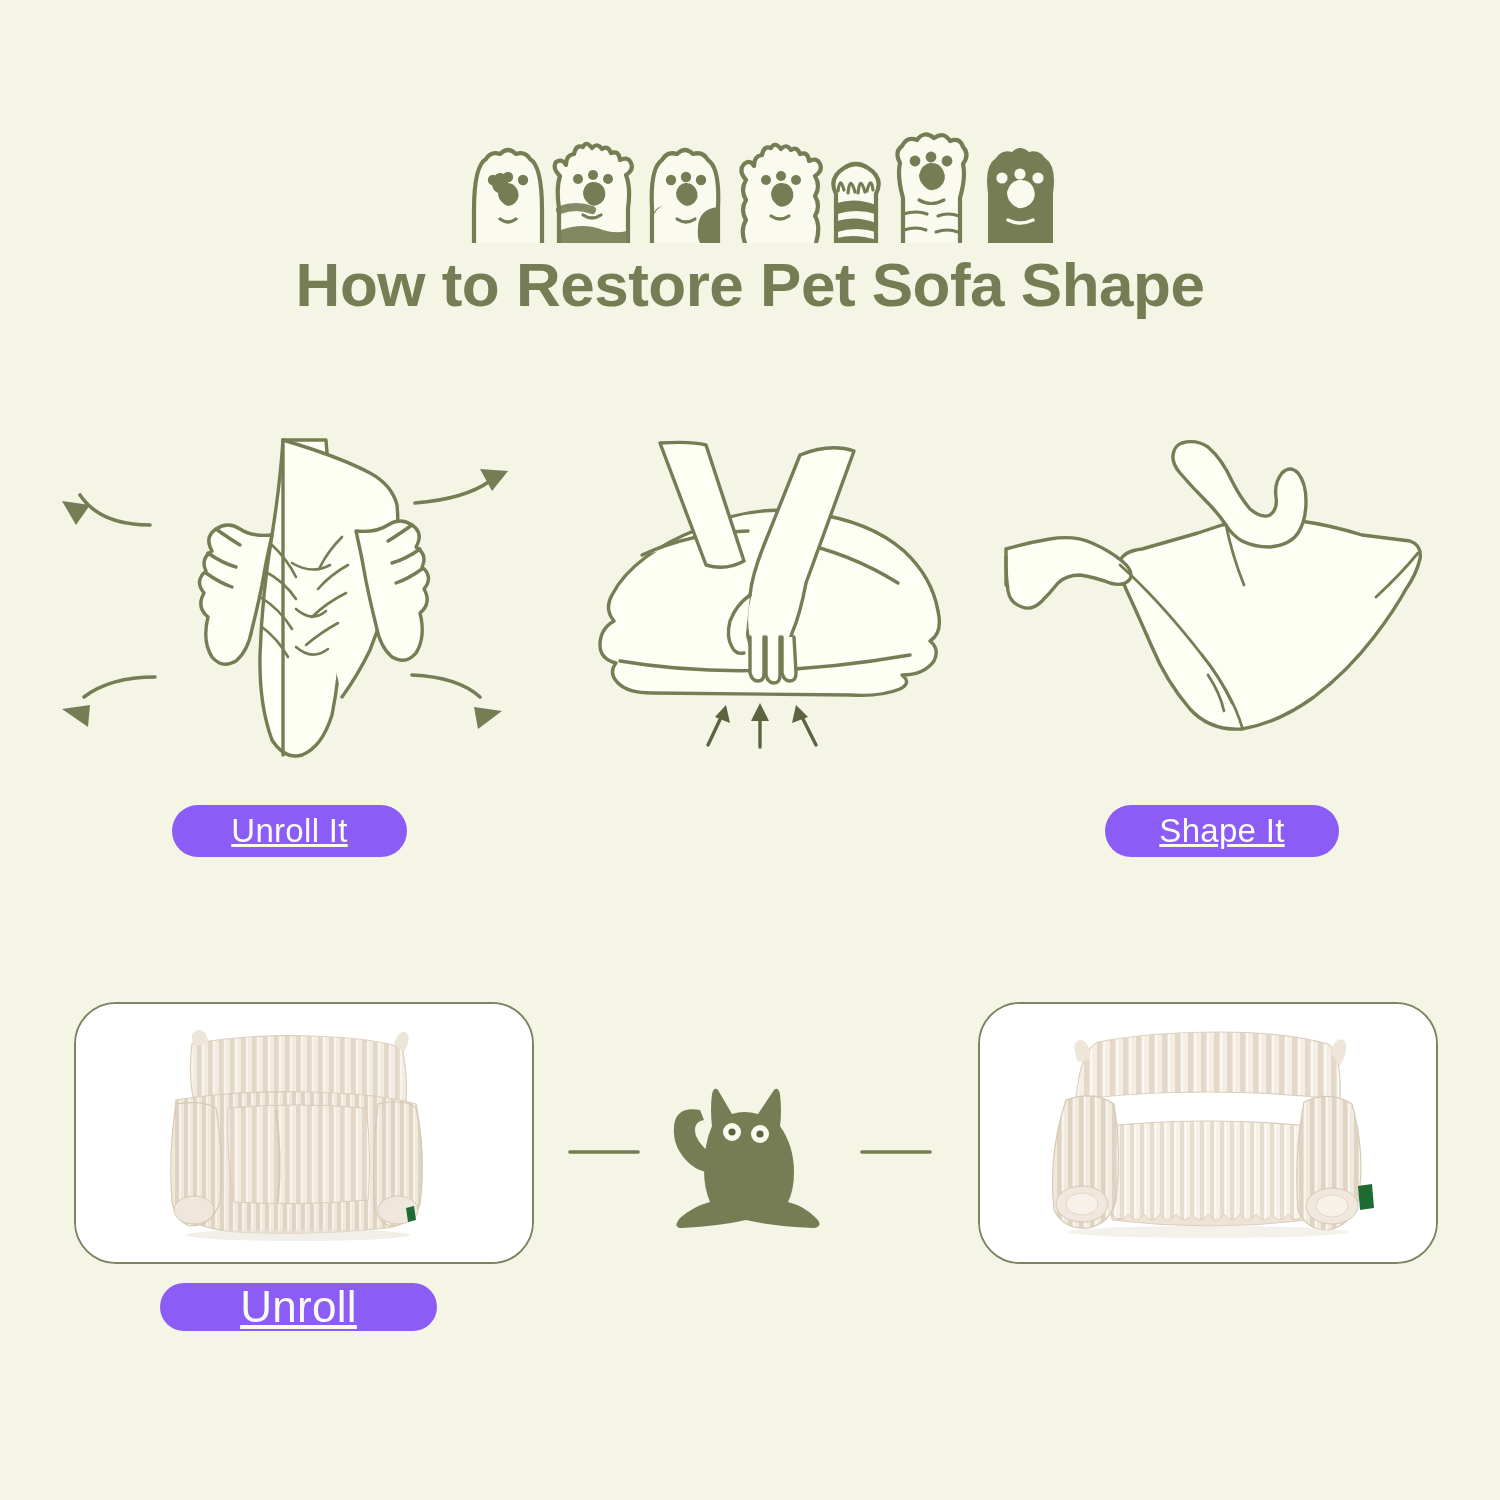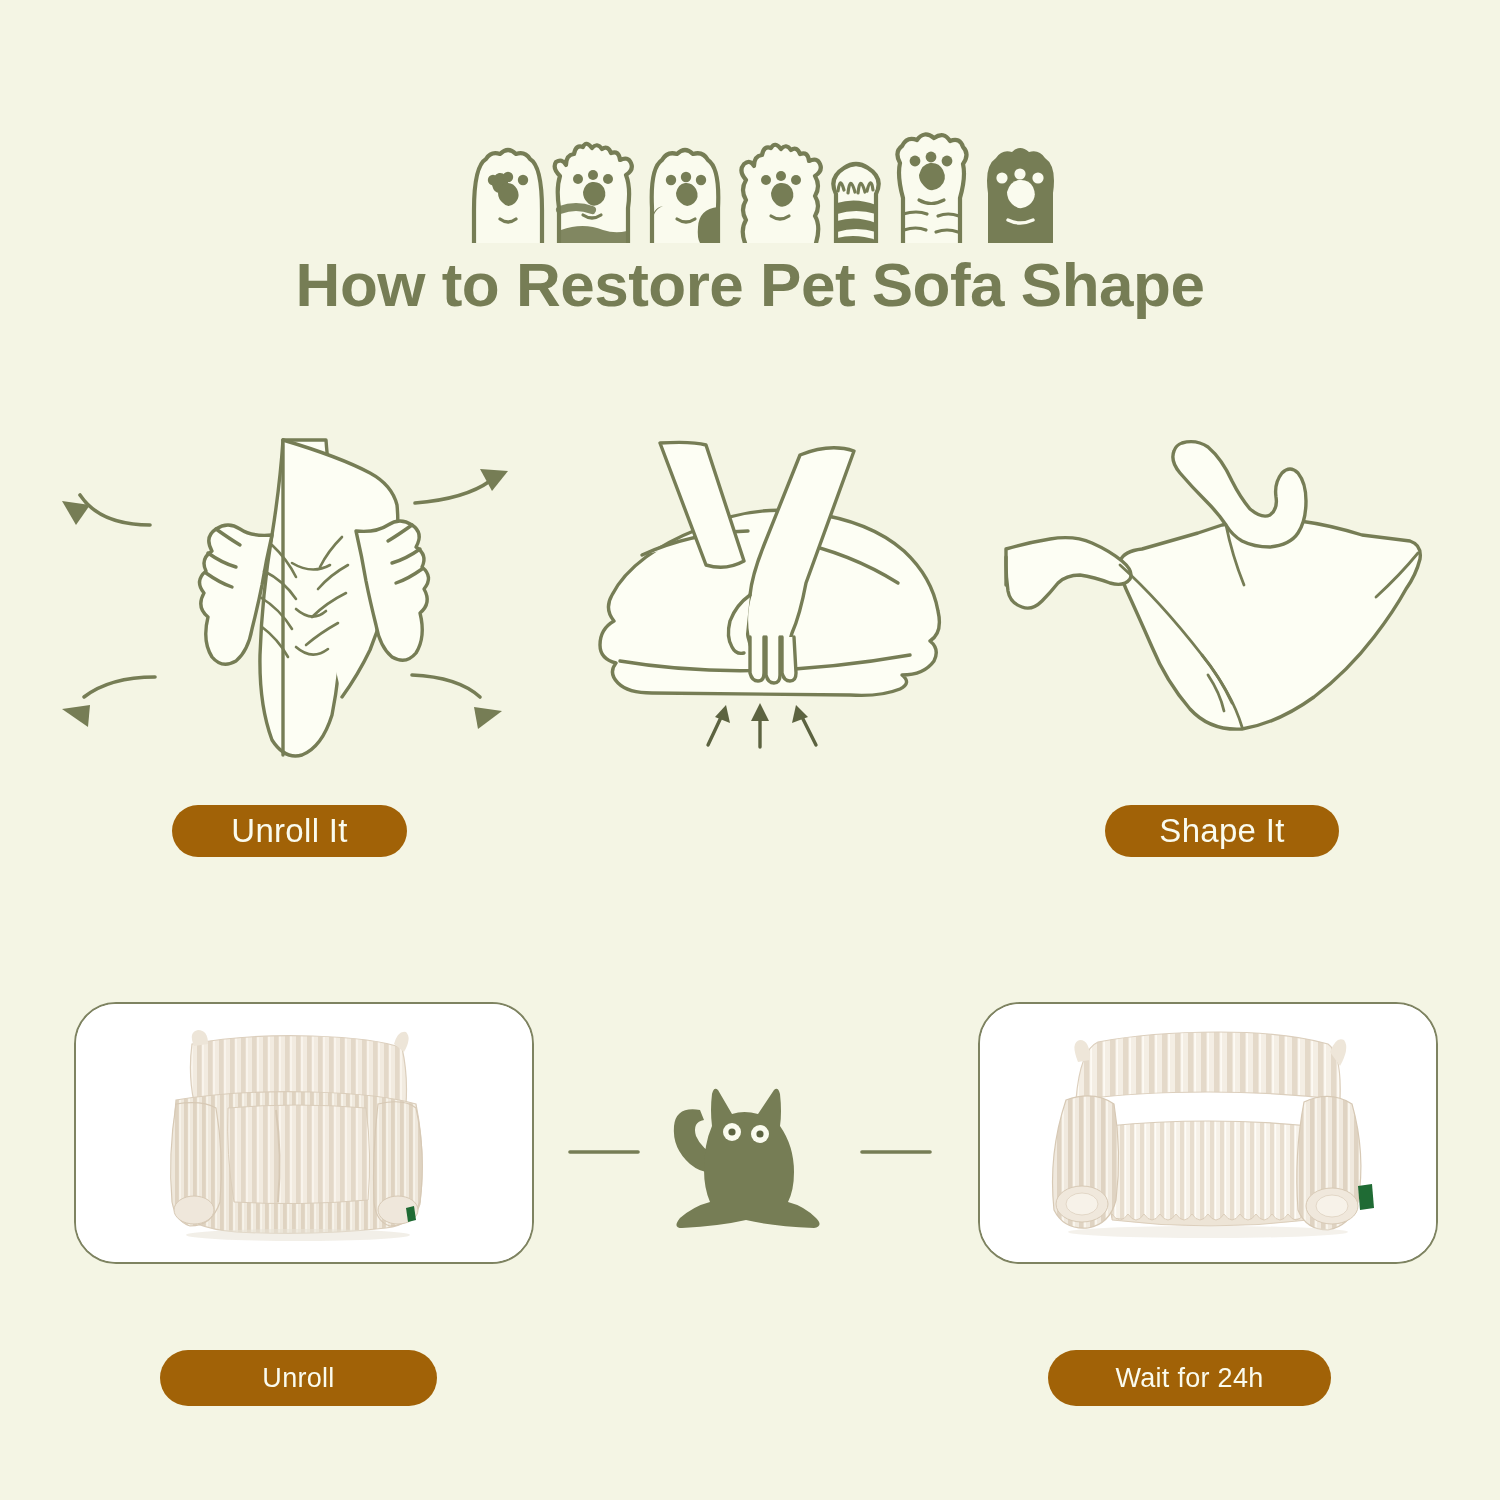--- a/index.html
+++ b/index.html
@@ -31,29 +31,30 @@
   .steps{position:absolute;left:0;top:425px;width:1500px;height:440px;}
   .step{position:absolute;top:0;width:500px;height:440px;}
   .step-1{left:40px;}
   .step-2{left:500px;}
   .step-3{left:970px;}
   .step-art{position:absolute;left:0;top:0;width:500px;height:350px;}
 
   
   .pill{
     position:absolute;
-    background:#a16207;
+    background:#8b5cf6;
     color:#FAFBEE;
     border-radius:40px;
     font-size:33px;
     font-weight:normal;
     letter-spacing:0.3px;
     display:flex;align-items:center;justify-content:center;
     white-space:nowrap;
     font-family:"Liberation Sans", sans-serif;
+    text-decoration:underline;
   }
   .pill-step{height:52px;top:805px;}
   .pill-s1{left:172px;width:235px;}
   .pill-s2{left:638px;width:233px;}
   .pill-s3{left:1105px;width:234px;}
 
   
   .card{
     position:absolute;
     background:#FFFFFF;
@@ -61,21 +62,21 @@
     border-radius:42px;
     overflow:hidden;
   }
   .card-left{left:74px;top:1002px;width:456px;height:258px;}
   .card-right{left:978px;top:1002px;width:456px;height:258px;}
   .card-art{position:absolute;left:0;top:0;width:100%;height:100%;}
 
   
   .divider{position:absolute;left:560px;top:1060px;width:380px;height:180px;}
 
-  .pill-bottom{height:56px;top:1350px;font-size:27px;}
+  .pill-bottom{height:48px;top:1283px;font-size:44px;}
   .pill-b1{left:160px;width:277px;}
   .pill-b2{left:1048px;width:283px;}
 </style>
 </head>
 <body>
 
 <div class="stage">
 
   <div class="paw-row">
     <svg width="1500" height="185" viewBox="0 0 1500 185">
@@ -391,15 +392,14 @@
       <ellipse cx="352" cy="202" rx="26" ry="18" fill="#F0E8DC" stroke="#D7C9B5" stroke-width="1"></ellipse>
       <ellipse cx="352" cy="202" rx="16" ry="11" fill="#F7F2E9" stroke="#DDD1BF" stroke-width="0.8"></ellipse>
 
       <path d="M378 182 L392 180 L394 204 L380 206 Z" fill="#1F6B34"></path>
 
       <ellipse cx="228" cy="228" rx="140" ry="6" fill="#E9E3D7" opacity="0.5"></ellipse>
     </svg>
   </div>
 
   <div class="pill pill-bottom pill-b1">Unroll</div>
-  <div class="pill pill-bottom pill-b2">Wait for 24h</div>
 
 </div>
 
 </body></html>

